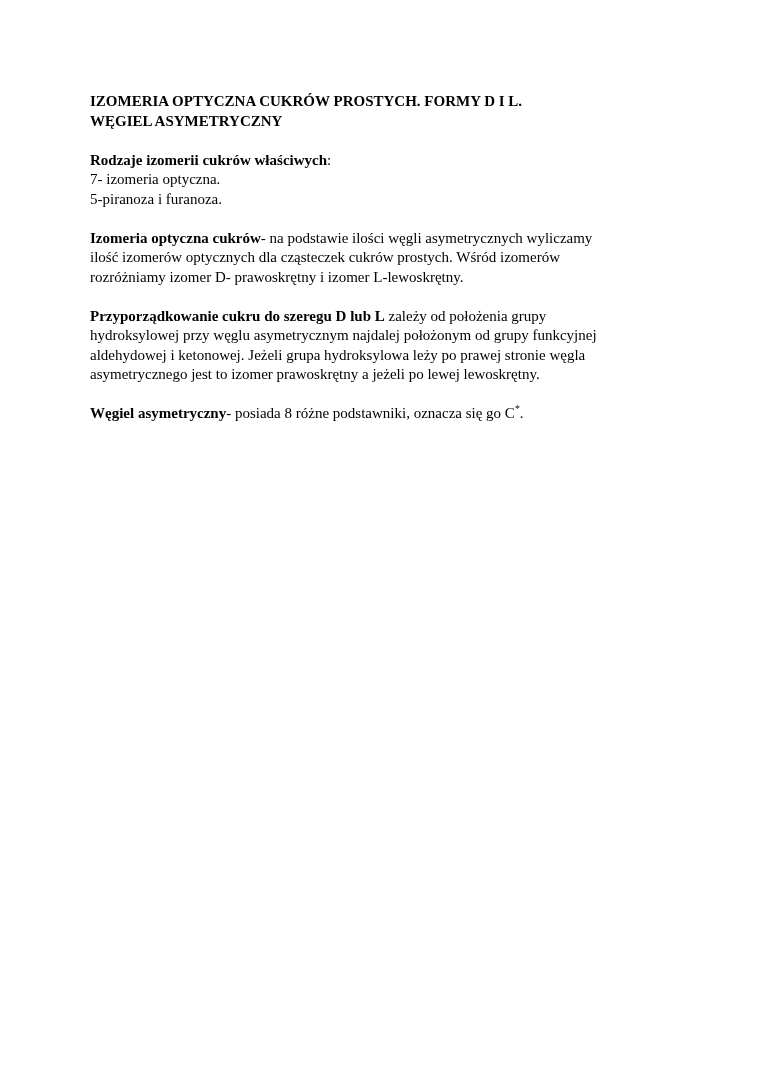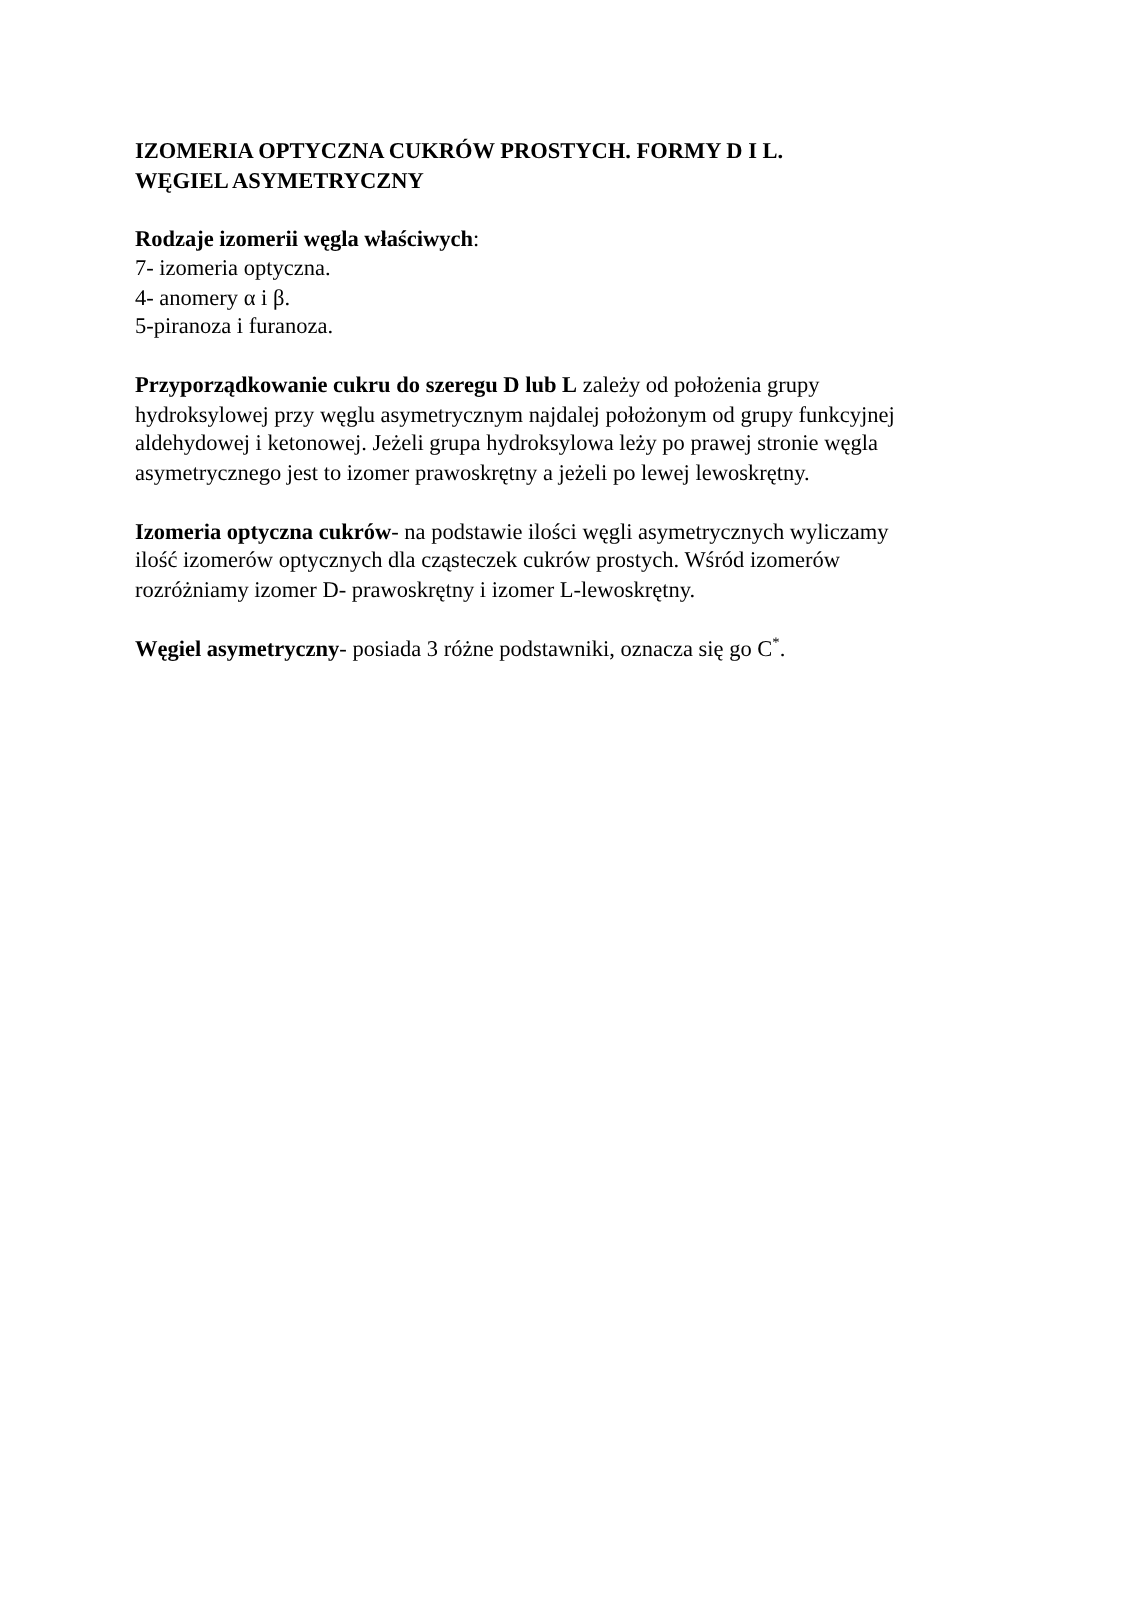--- a/index.html
+++ b/index.html
@@ -34,25 +34,24 @@
 <body>
 
 <div class="page">
 
   <h1 class="doc-title">
     <span class="line">IZOMERIA OPTYCZNA CUKRÓW PROSTYCH. FORMY D I L.</span>
     <span class="line">WĘGIEL ASYMETRYCZNY</span>
   </h1>
 
   <div class="para">
-    <span class="line"><strong>Rodzaje izomerii węgla właściwych</strong><span>:</span></span>
+    <span class="line"><strong>Rodzaje izomerii cukrów właściwych</strong><span>:</span></span>
     <span class="line">7- izomeria optyczna.</span>
-    <span class="line">4- anomery α i β.</span>
     <span class="line">5-piranoza i furanoza.</span>
   </div>
 
+  <p class="para"><strong>Izomeria optyczna cukrów</strong><span>- na podstawie ilości węgli asymetrycznych wyliczamy ilość izomerów optycznych dla cząsteczek cukrów prostych. Wśród izomerów rozróżniamy izomer D- prawoskrętny i izomer L-lewoskrętny.</span></p>
+
   <p class="para"><strong>Przyporządkowanie cukru do szeregu D lub L</strong><span> zależy od położenia grupy hydroksylowej przy węglu asymetrycznym najdalej położonym od grupy funkcyjnej aldehydowej i ketonowej. Jeżeli grupa hydroksylowa leży po prawej stronie węgla asymetrycznego jest to izomer prawoskrętny a jeżeli po lewej lewoskrętny.</span></p>
 
-  <p class="para"><strong>Izomeria optyczna cukrów</strong><span>- na podstawie ilości węgli asymetrycznych wyliczamy ilość izomerów optycznych dla cząsteczek cukrów prostych. Wśród izomerów rozróżniamy izomer D- prawoskrętny i izomer L-lewoskrętny.</span></p>
-
-  <p class="para"><strong>Węgiel asymetryczny</strong><span>- posiada 3 różne podstawniki, oznacza się go C</span><sup>*</sup><span>.</span></p>
+  <p class="para"><strong>Węgiel asymetryczny</strong><span>- posiada 8 różne podstawniki, oznacza się go C</span><sup>*</sup><span>.</span></p>
 
 </div>
 
 </body></html>

